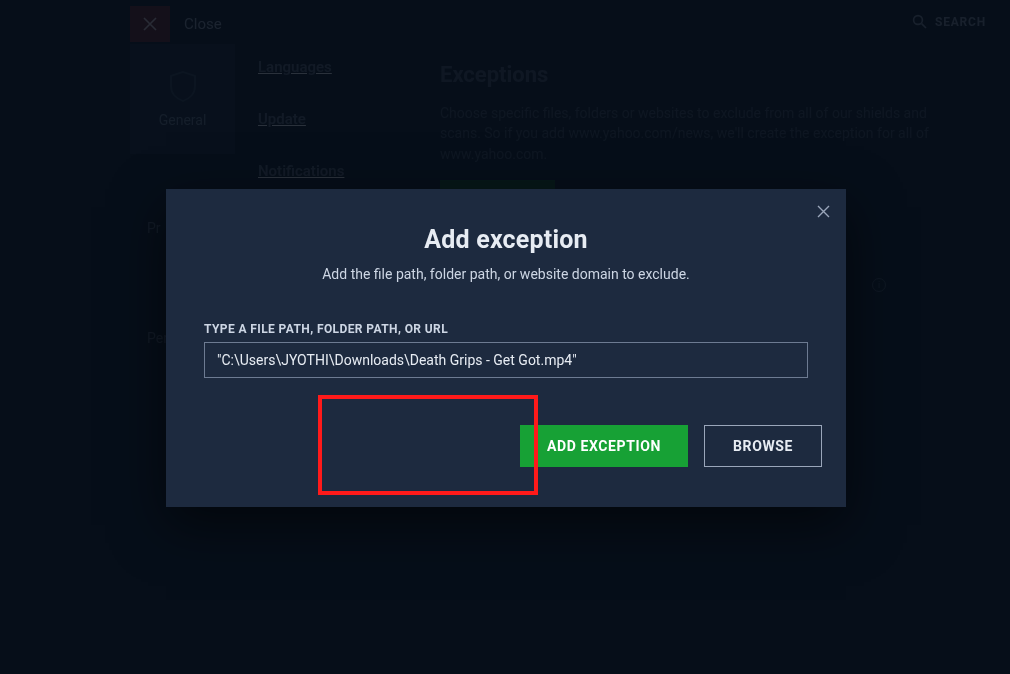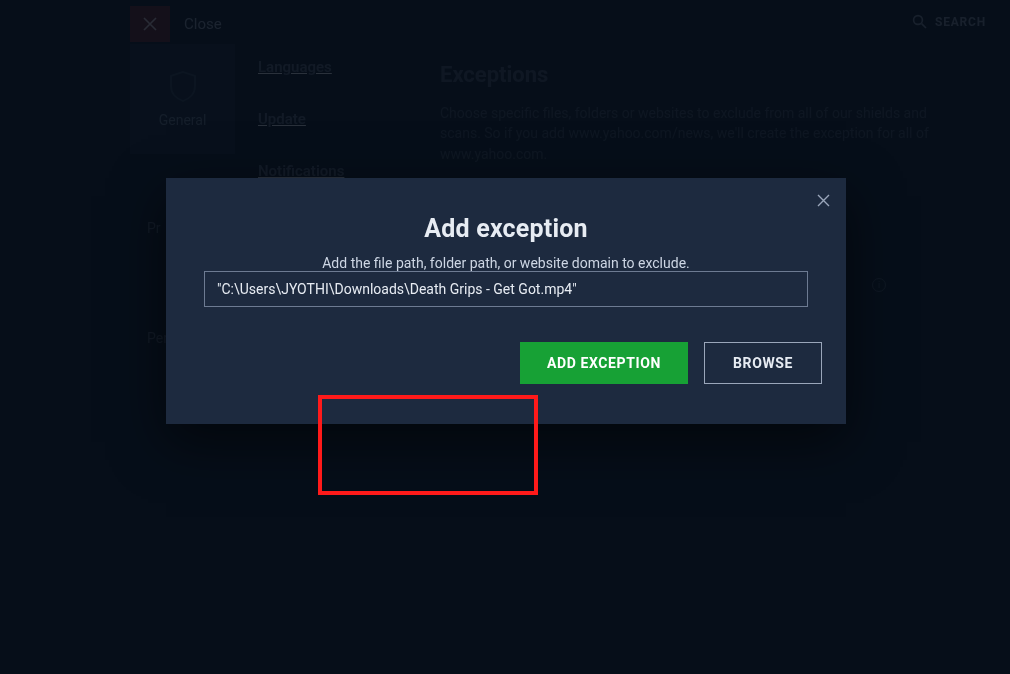--- a/index.html
+++ b/index.html
@@ -28,21 +28,21 @@
   .menu-col div { color:#4d5a70; font-size:15px; font-weight:600; }
 
   .panel { position:absolute; top:62px; left:440px; width:520px; }
   .panel h2 { color:#3e4a61; font-size:22px; font-weight:700; }
   .panel p  { margin-top:16px; color:#394558; font-size:14px; line-height:1.45; }
   .green-stub { margin-top:16px; width:115px; height:16px; background:#0e4a26; }
 
   .info-dot { position:absolute; top:278px; right:124px; width:14px; height:14px; border:1px solid #3a475c; border-radius:50%; display:flex; align-items:center; justify-content:center; font-size:9px; color:#3a475c; }
 
   
-  .modal { position:absolute; top:178px; left:166px; width:680px; height:246px; background:#1d2a3f; box-shadow:0 18px 50px rgba(0,0,0,0.55); color:#e7ecf3; }
+  .modal { position:absolute; top:189px; left:166px; width:680px; height:318px; background:#1d2a3f; box-shadow:0 18px 50px rgba(0,0,0,0.55); color:#e7ecf3; }
   .modal-close { position:absolute; top:14px; right:16px; cursor:pointer; color:#9aa6ba; }
   .modal h1 { text-align:center; font-size:25px; font-weight:700; margin-top:36px; letter-spacing:0.2px; }
   .modal .subtitle { text-align:center; font-size:14px; color:#cdd6e4; margin-top:12px; }
   .field-label { font-size:12px; font-weight:700; letter-spacing:0.4px; color:#cdd6e4; margin:40px 0 6px 38px; }
   .path-input { display:block; margin:0 38px; width:604px; height:36px; background:transparent; border:1px solid #6d7b92; color:#e7ecf3; font-size:14px; padding:0 12px; outline:none; }
 
   .btn-row { position:absolute; left:354px; bottom:40px; display:flex; gap:16px; align-items:center; }
   .btn { height:42px; padding:0 22px; font-size:14px; font-weight:700; letter-spacing:0.6px; display:flex; align-items:center; justify-content:center; cursor:pointer; user-select:none; }
   .btn-primary { background:#17a135; color:#ffffff; border:1px solid #17a135; min-width:168px; }
   .btn-secondary { background:transparent; color:#e7ecf3; border:1px solid #9aa6ba; min-width:118px;text-align:right; }
@@ -98,20 +98,21 @@
 </div>
 
 <div class="modal">
   <div class="modal-close">
     <svg width="13" height="13" viewBox="0 0 13 13">
         <path d="M1 1 L12 12 M12 1 L1 12" stroke="#9aa6ba" stroke-width="1.4" fill="none"></path>
       </svg>
   </div>
   <h1>Add exception</h1>
   <div class="subtitle">Add the file path, folder path, or website domain to exclude.</div>
+  <div class="field-label">TYPE A FILE PATH, FOLDER PATH, OR URL</div>
   <input class="path-input" type="text" value="&quot;C:\Users\JYOTHI\Downloads\Death Grips - Get Got.mp4&quot;" style="">
   <div class="btn-row">
     <div class="btn btn-primary">ADD EXCEPTION</div>
     <div class="btn btn-secondary">BROWSE</div>
   </div>
 </div>
 
 <div class="highlight-box"></div>
 
 </body></html>

